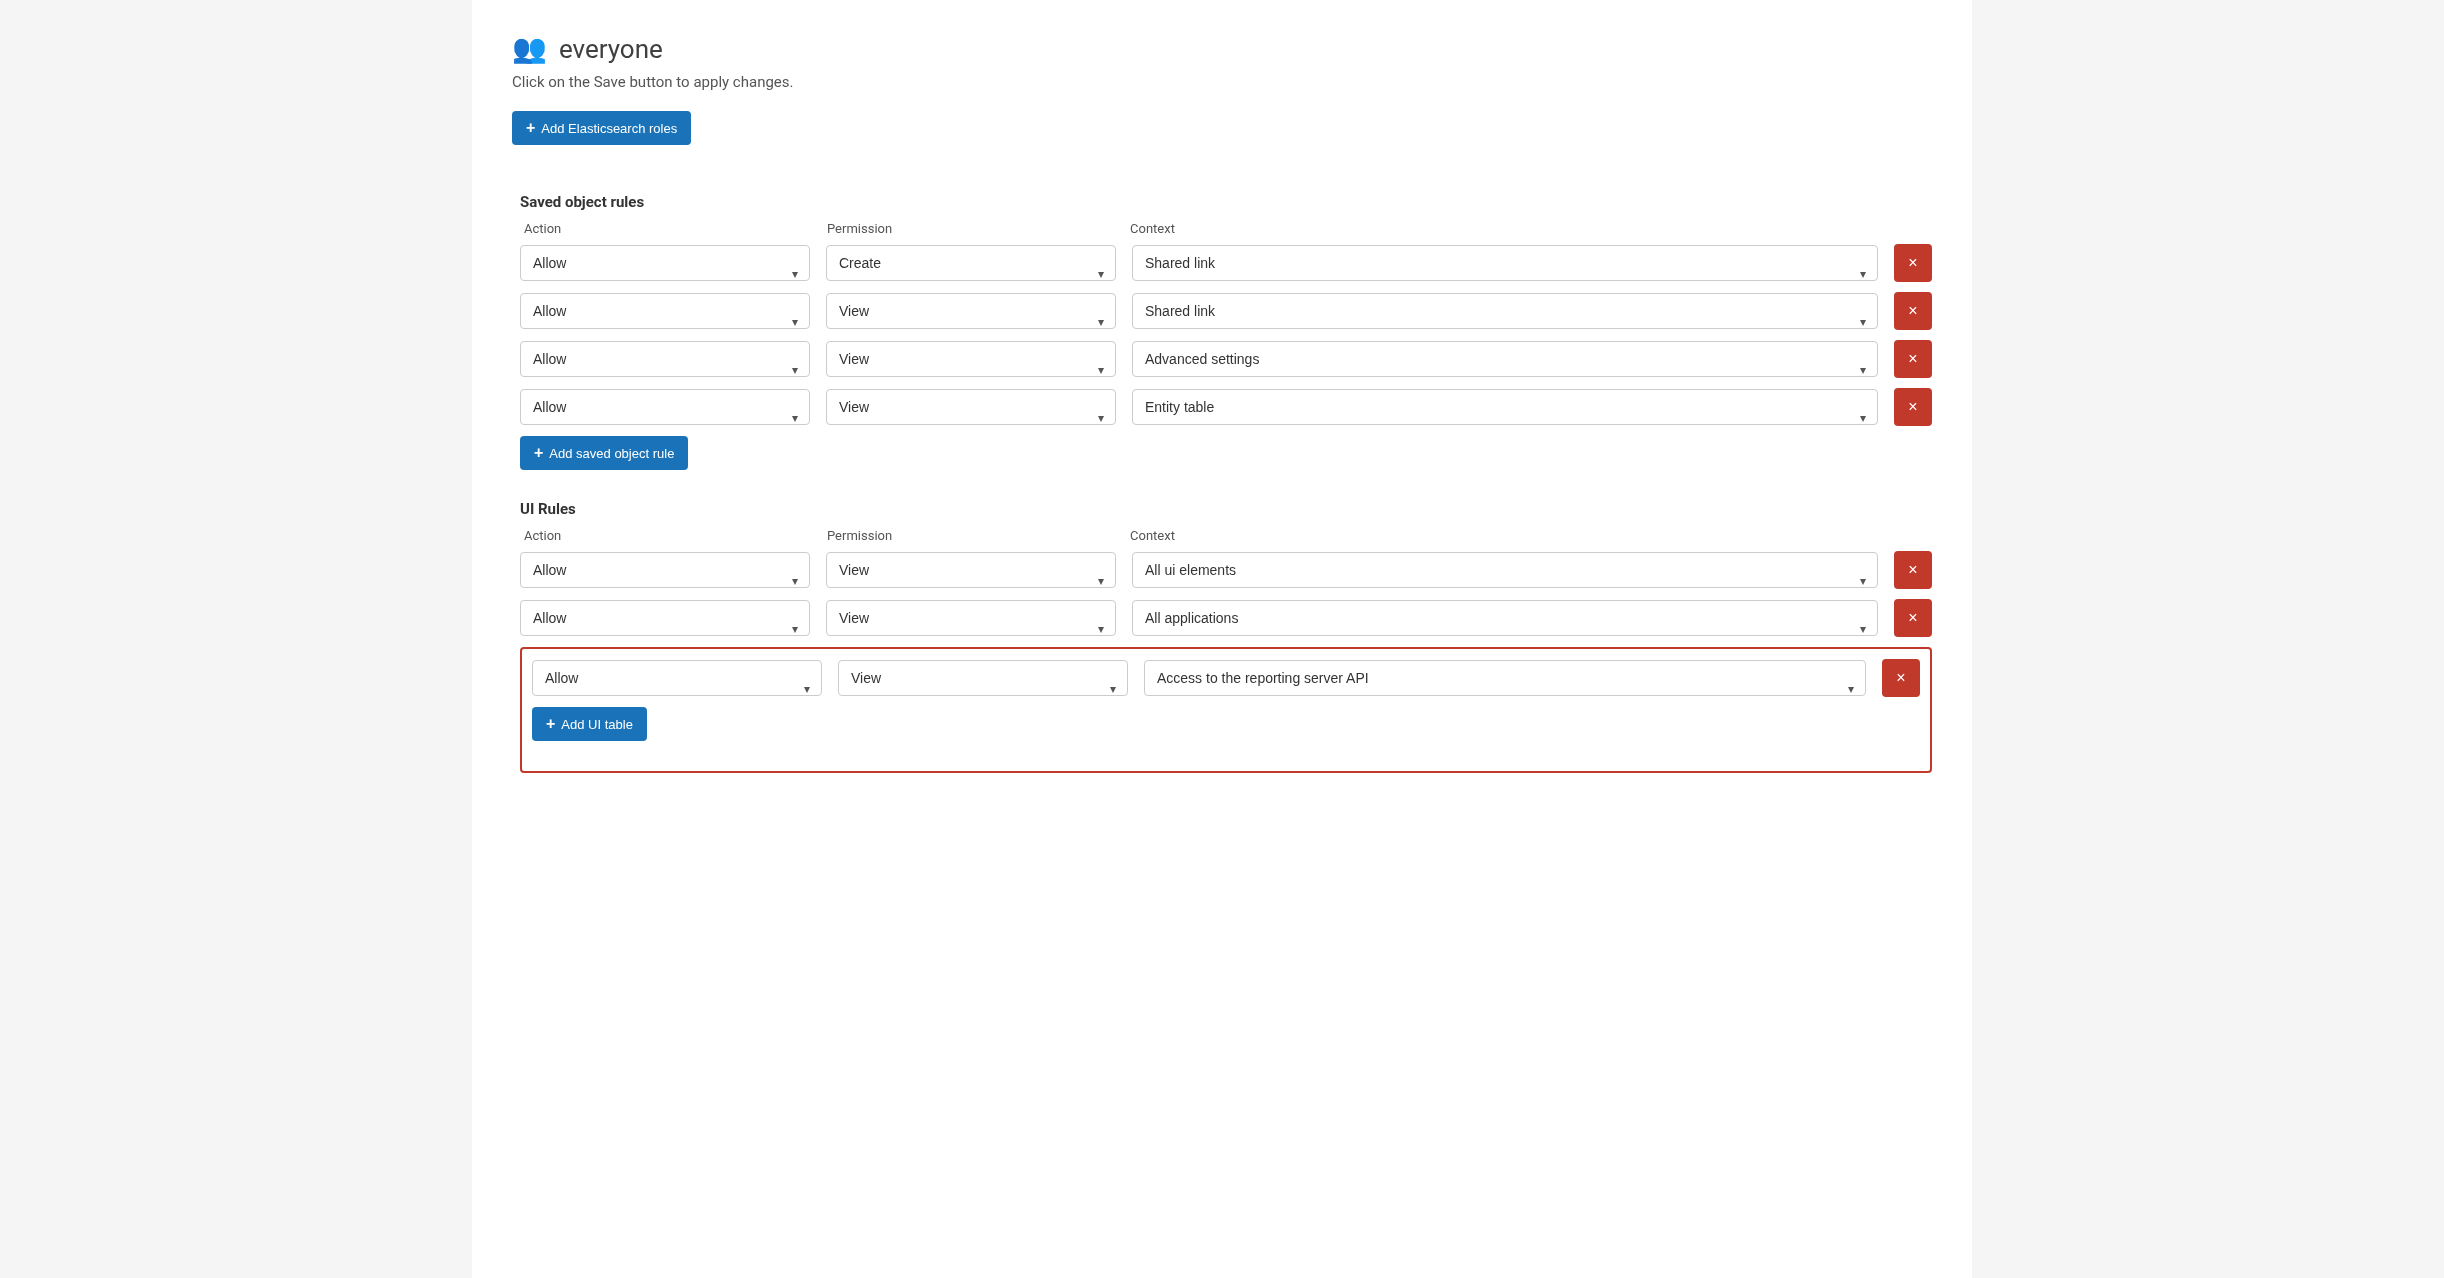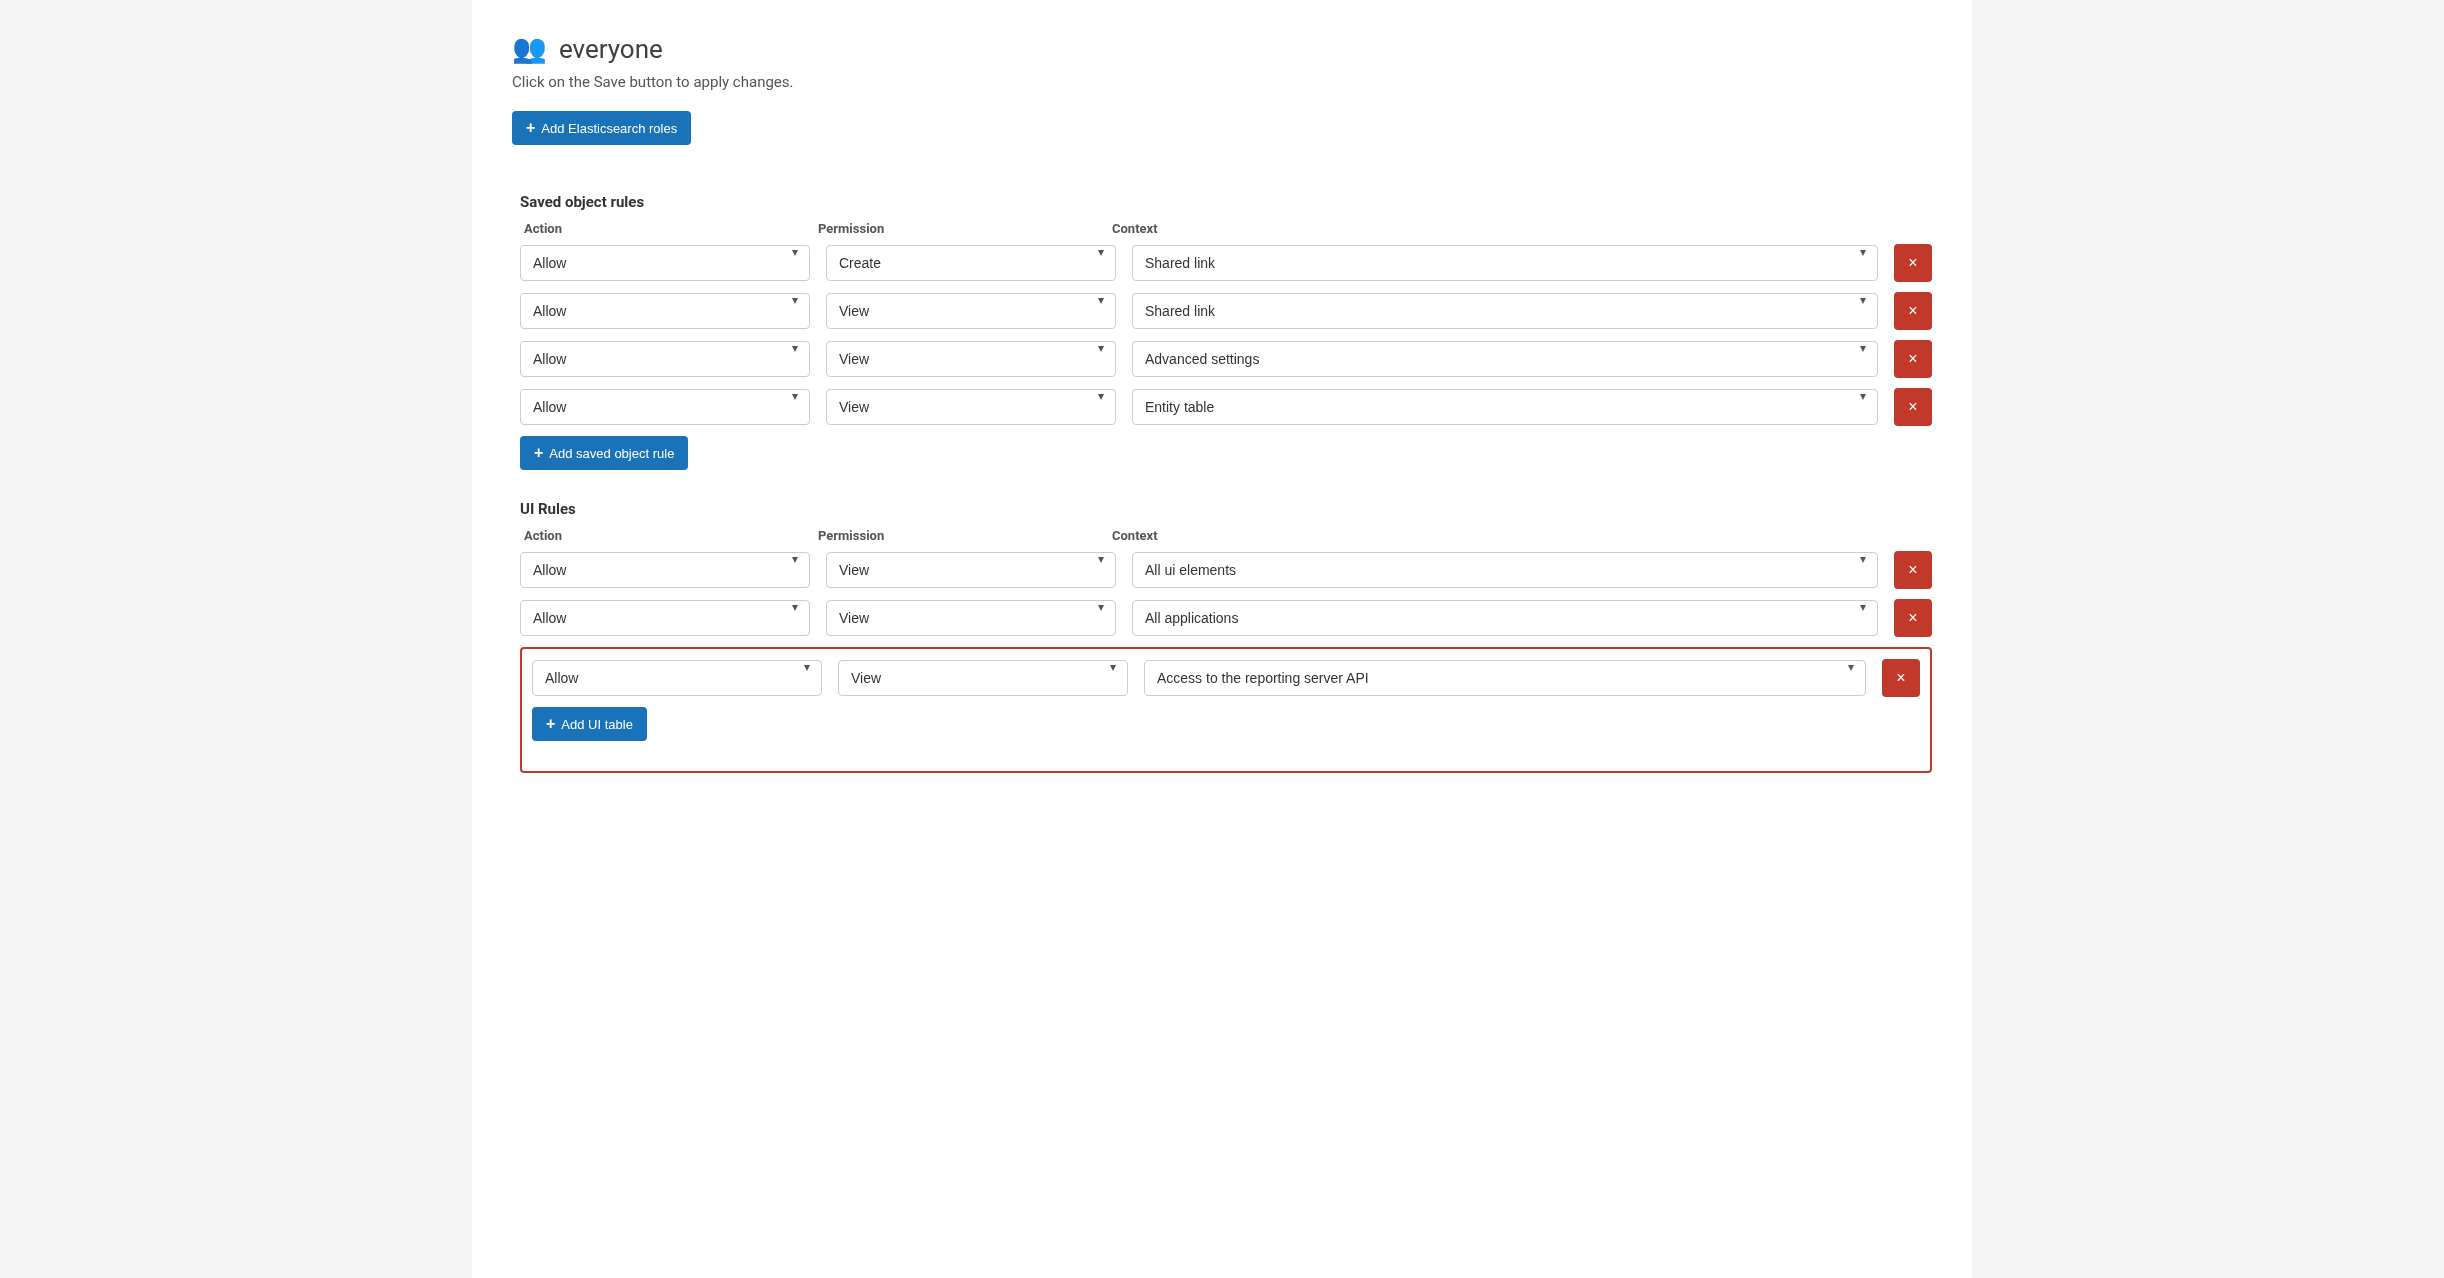--- a/index.html
+++ b/index.html
@@ -59,43 +59,42 @@
 
     .section {
       margin-bottom: 28px;
     }
     .rules-section {
       margin-bottom: 10px;
       margin-left: 8px;
     }
     .col-headers {
       display: flex;
-      gap: 4px;
+      gap: 13px;
       margin-bottom: 8px;
       padding: 0 4px;
-      font-weight: bold;
     }
     .col-header {
       font-size: 13px;
       color: #555;
     }
     .col-action { flex: 0 0 290px; }
     .col-permission { flex: 0 0 290px; }
     .col-context { flex: 1; }
 
     .rule-row {
       display: flex;
       align-items: center;
       gap: 16px;
       margin-bottom: 10px;
     }
     .select-wrap {
       position: relative;
       display: flex;
-      align-items: flex-start;
+      align-items: flex-end;
       border-radius: 15px;
     }
     .select-wrap.action-sel { flex: 0 0 290px; }
     .select-wrap.permission-sel { flex: 0 0 290px; }
     .select-wrap.context-sel { flex: 1; }
 
     .rule-select {
       width: 100%;
       appearance: none;
       -webkit-appearance: none;

